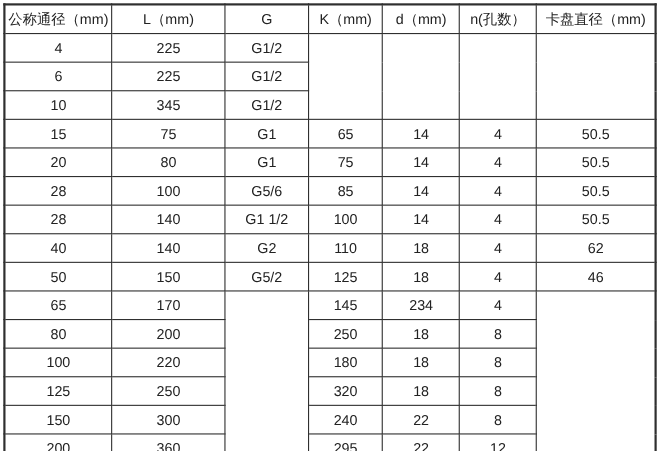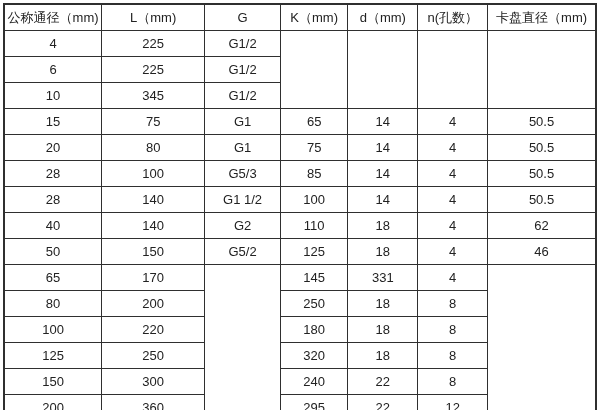--- a/index.html
+++ b/index.html
@@ -100,21 +100,21 @@
           <td>80</td>
           <td>G1</td>
           <td>75</td>
           <td>14</td>
           <td>4</td>
           <td>50.5</td>
         </tr>
         <tr>
           <td>28</td>
           <td>100</td>
-          <td>G5/3</td>
+          <td>G5/6</td>
           <td>85</td>
           <td>14</td>
           <td>4</td>
           <td>50.5</td>
         </tr>
         <tr>
           <td>28</td>
           <td>140</td>
           <td>G1 1/2</td>
           <td>100</td>
@@ -138,21 +138,21 @@
           <td>125</td>
           <td>18</td>
           <td>4</td>
           <td>46</td>
         </tr>
         <tr>
           <td>65</td>
           <td>170</td>
           <td rowspan="6"></td>
           <td>145</td>
-          <td>331</td>
+          <td>234</td>
           <td>4</td>
           <td rowspan="6"></td>
         </tr>
         <tr>
           <td>80</td>
           <td>200</td>
           <td>250</td>
           <td>18</td>
           <td>8</td>
         </tr>

